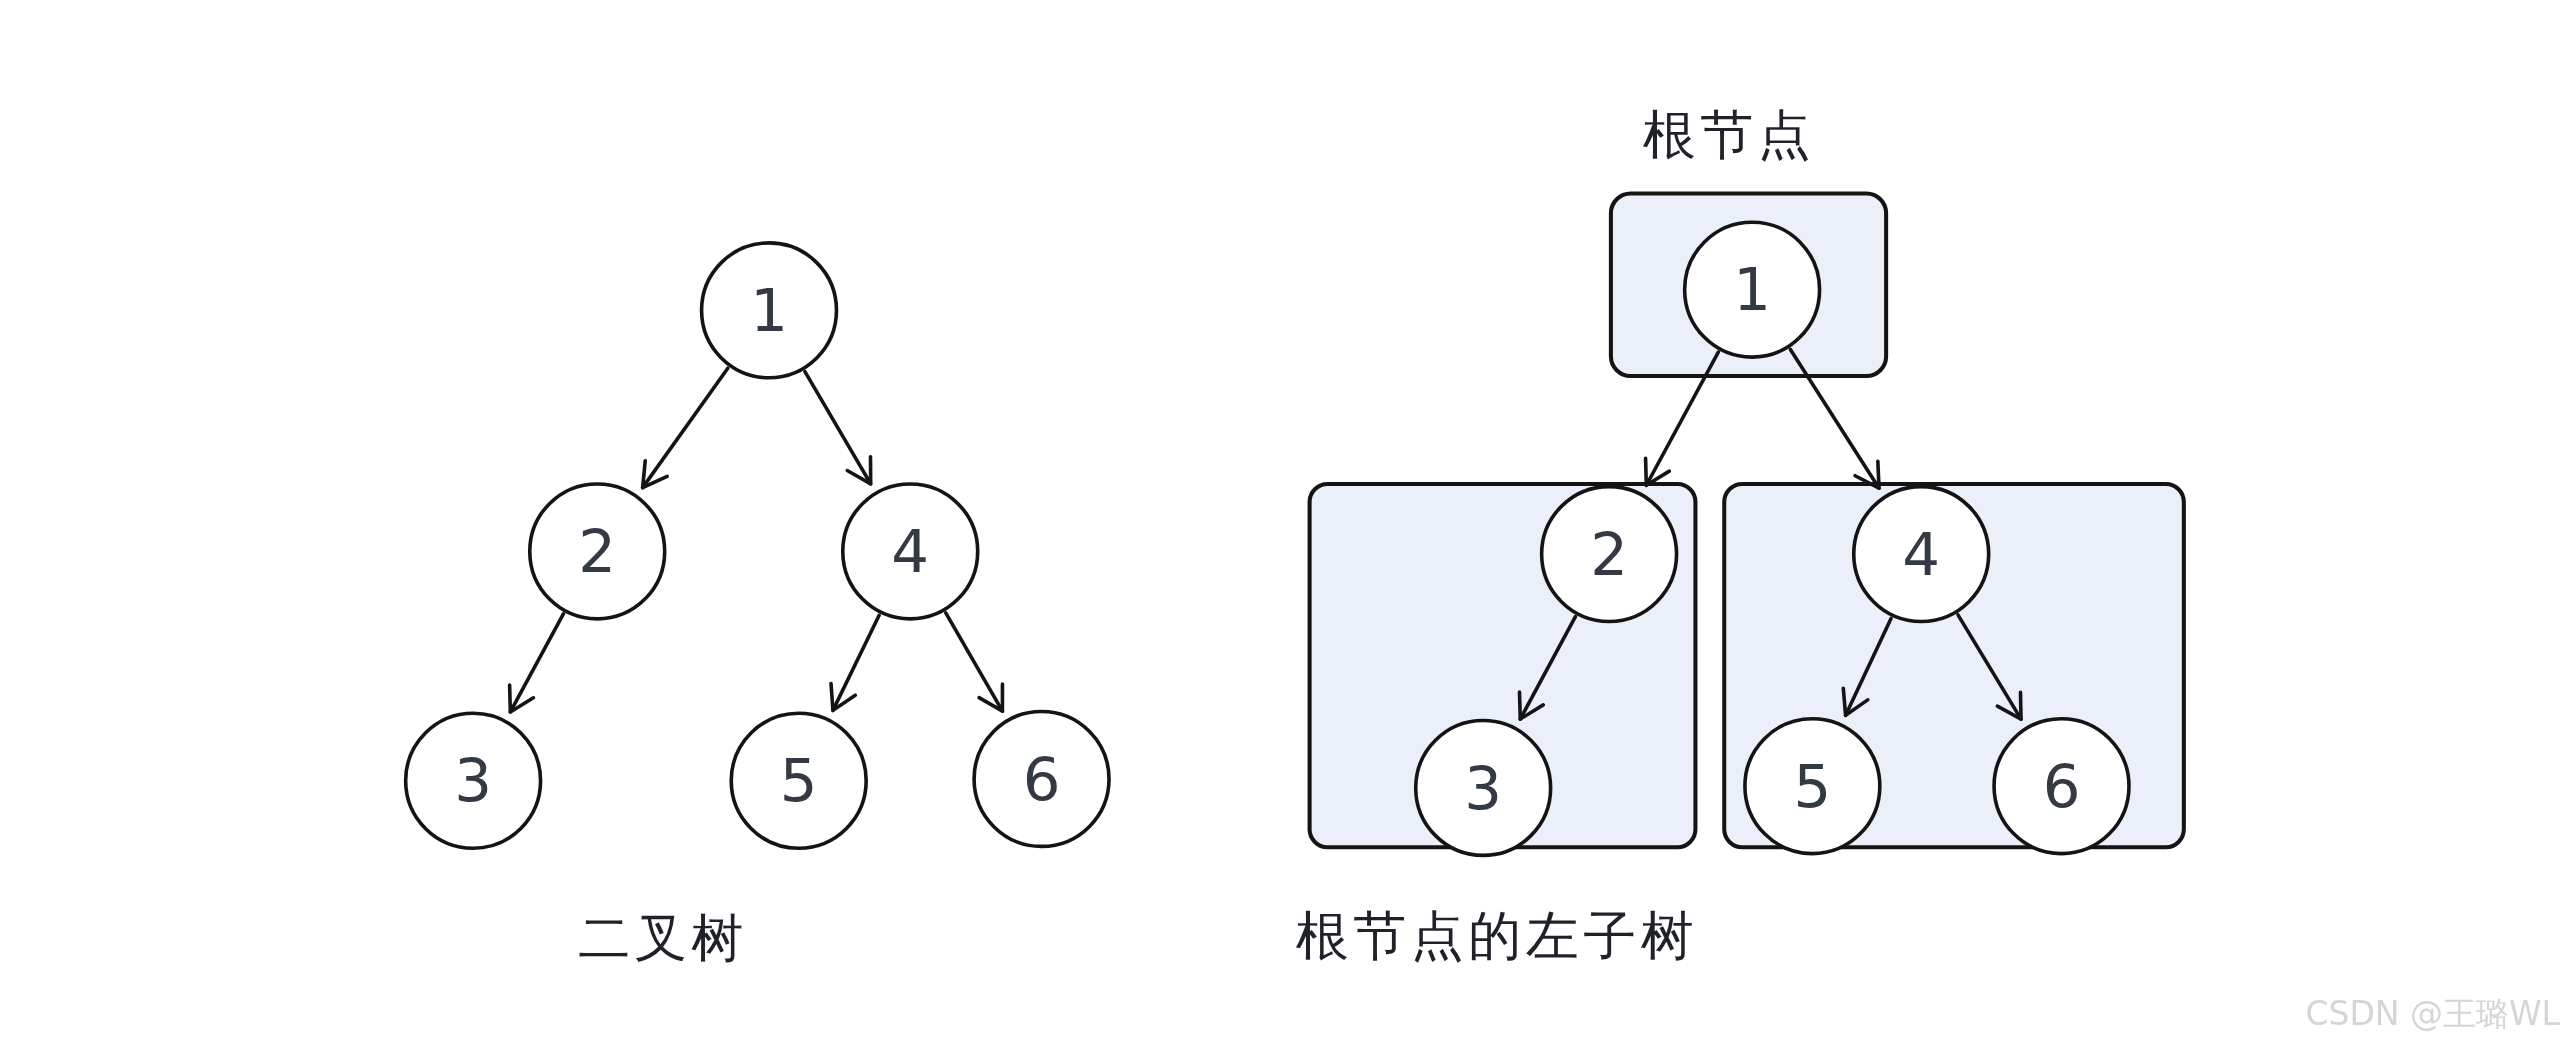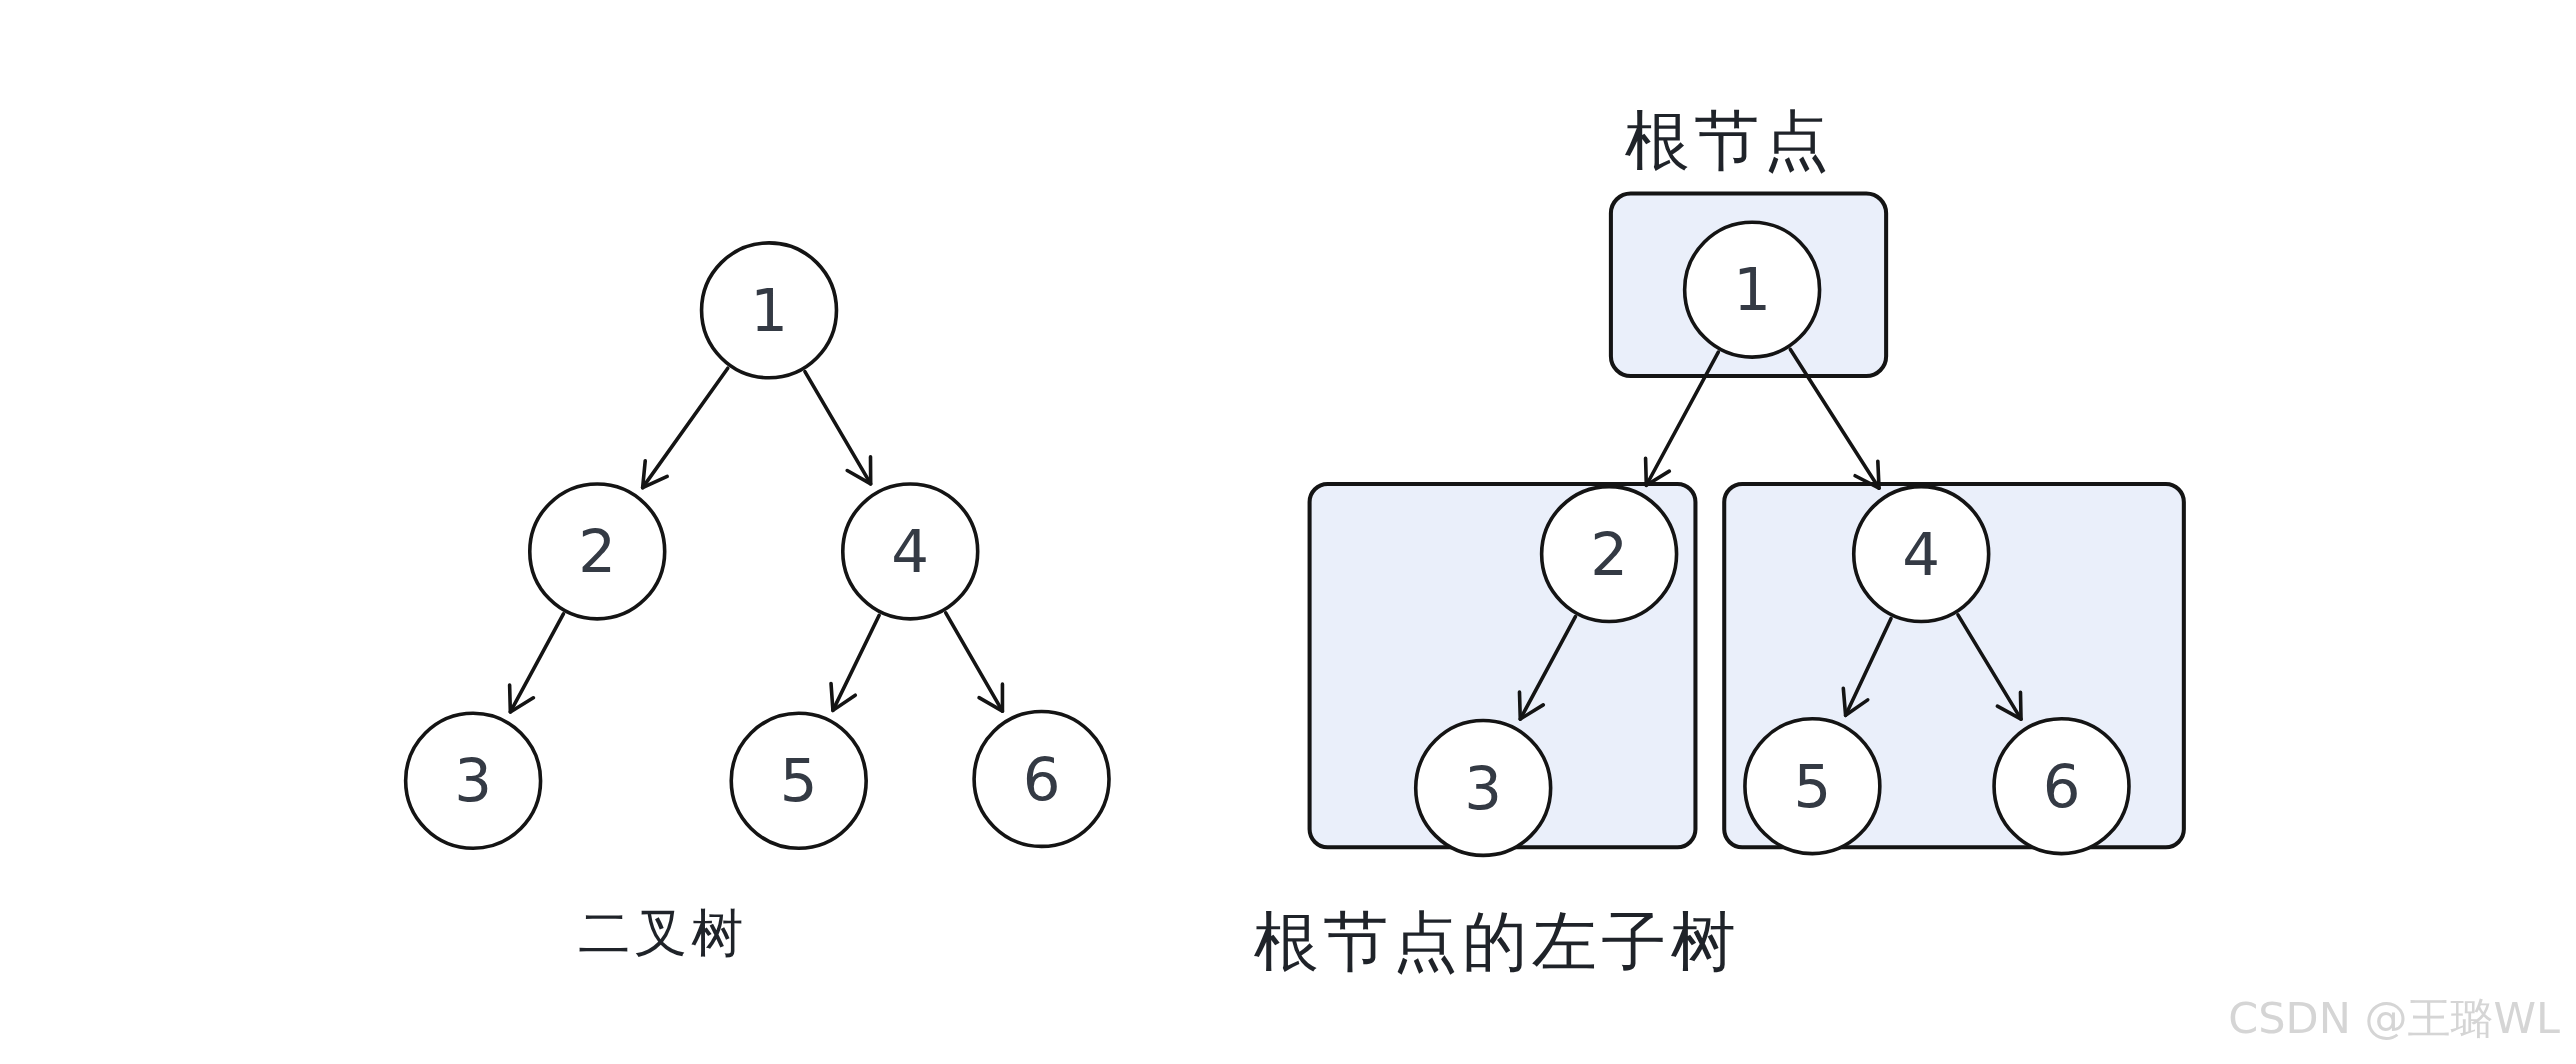--- a/index.html
+++ b/index.html
@@ -19,36 +19,36 @@
     position: absolute;
     left: 0;
     top: 0;
     width: 2576px;
     height: 1065px;
     display: block;
   }
   .caption {
     position: absolute;
     color: #1f2329;
-    font-size: 65px;
+    font-size: 53px;
     line-height: 1;
     letter-spacing: 4.5px;
     white-space: nowrap;
     transform: translateX(-50%);
   }
-  .caption-tree   { left: 663px;  top: 912px; font-size: 52px; font-family: Liberation Mono, monospace; }
+  .caption-tree   { left: 663px;  top: 912px; font-size: 52px; }
   .caption-root   { left: 1729px; top: 108px; }
   .caption-left-sub  { left: 1497px; top: 909px; }
   .caption-right-sub { left: 1986px; top: 909px; }
   .watermark {
     position: absolute;
     right: 16px;
     top: 997px;
     color: #d5d5d5;
-    font-size: 43px;
+    font-size: 33px;
     line-height: 1;
     white-space: nowrap;
     text-shadow: 0.9px 0.9px 0 #ffffff;
   }
 </style>
 </head>
 <body>
 
 <div class="stage">
   <svg id="diagram" viewBox="0 0 2864 1184">

